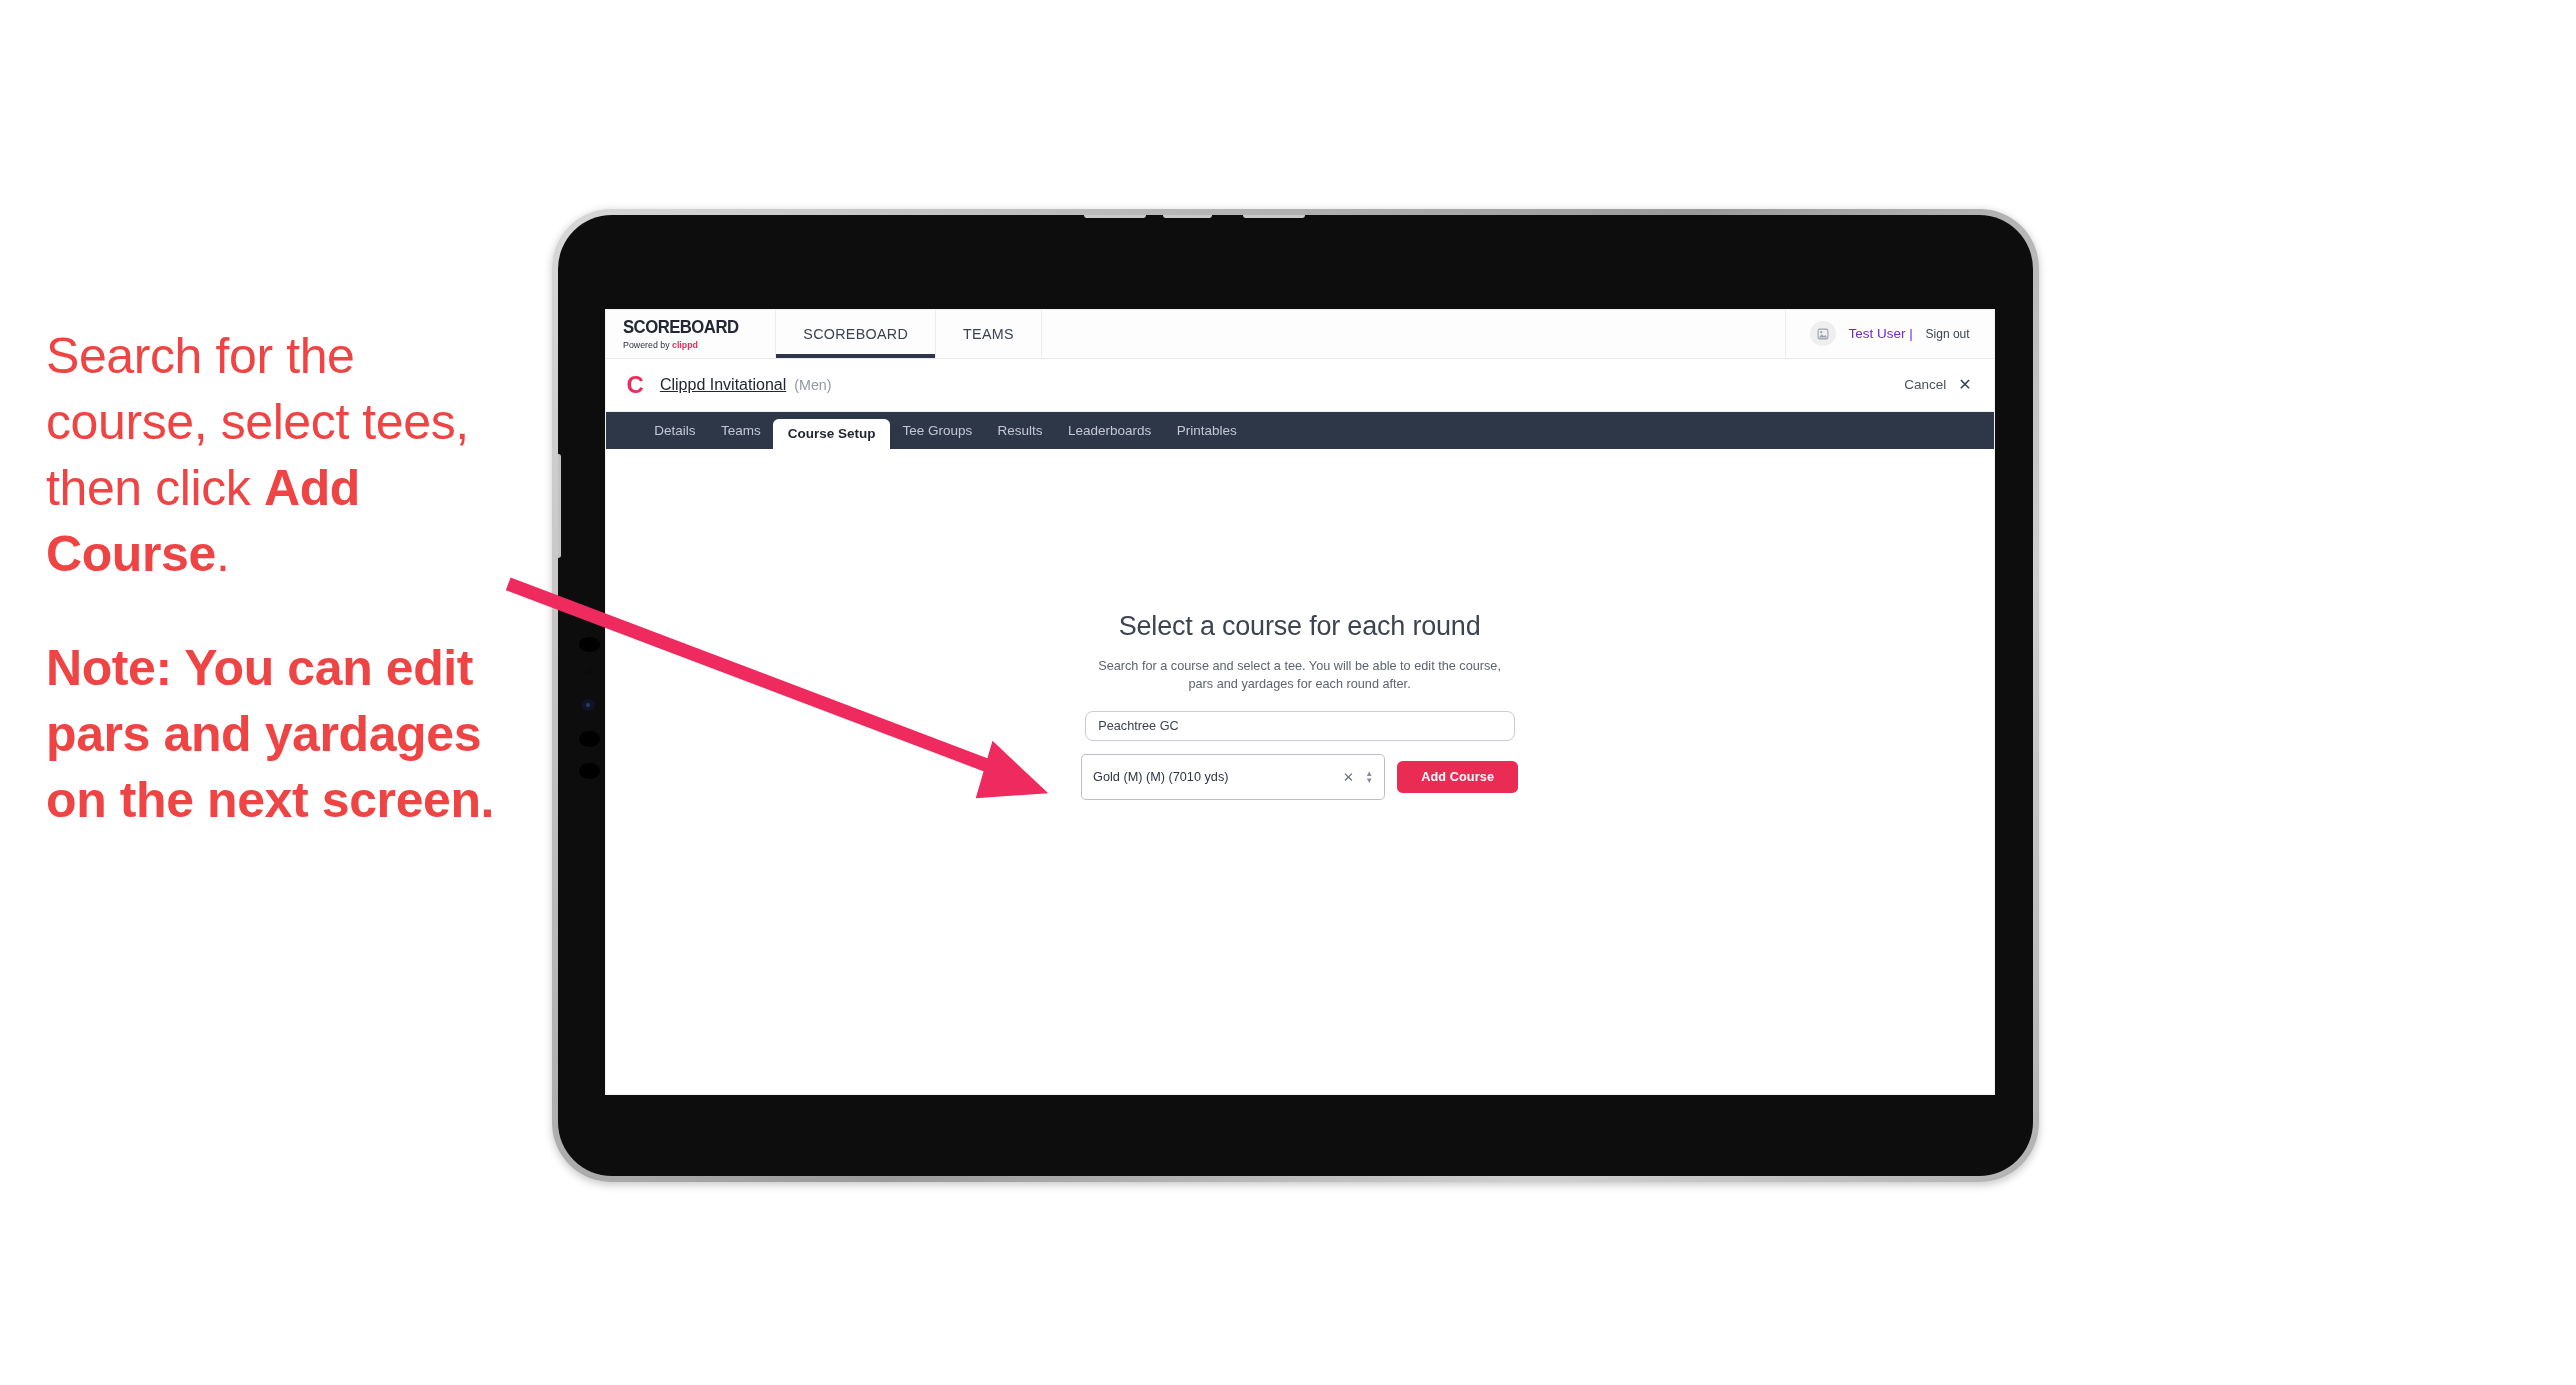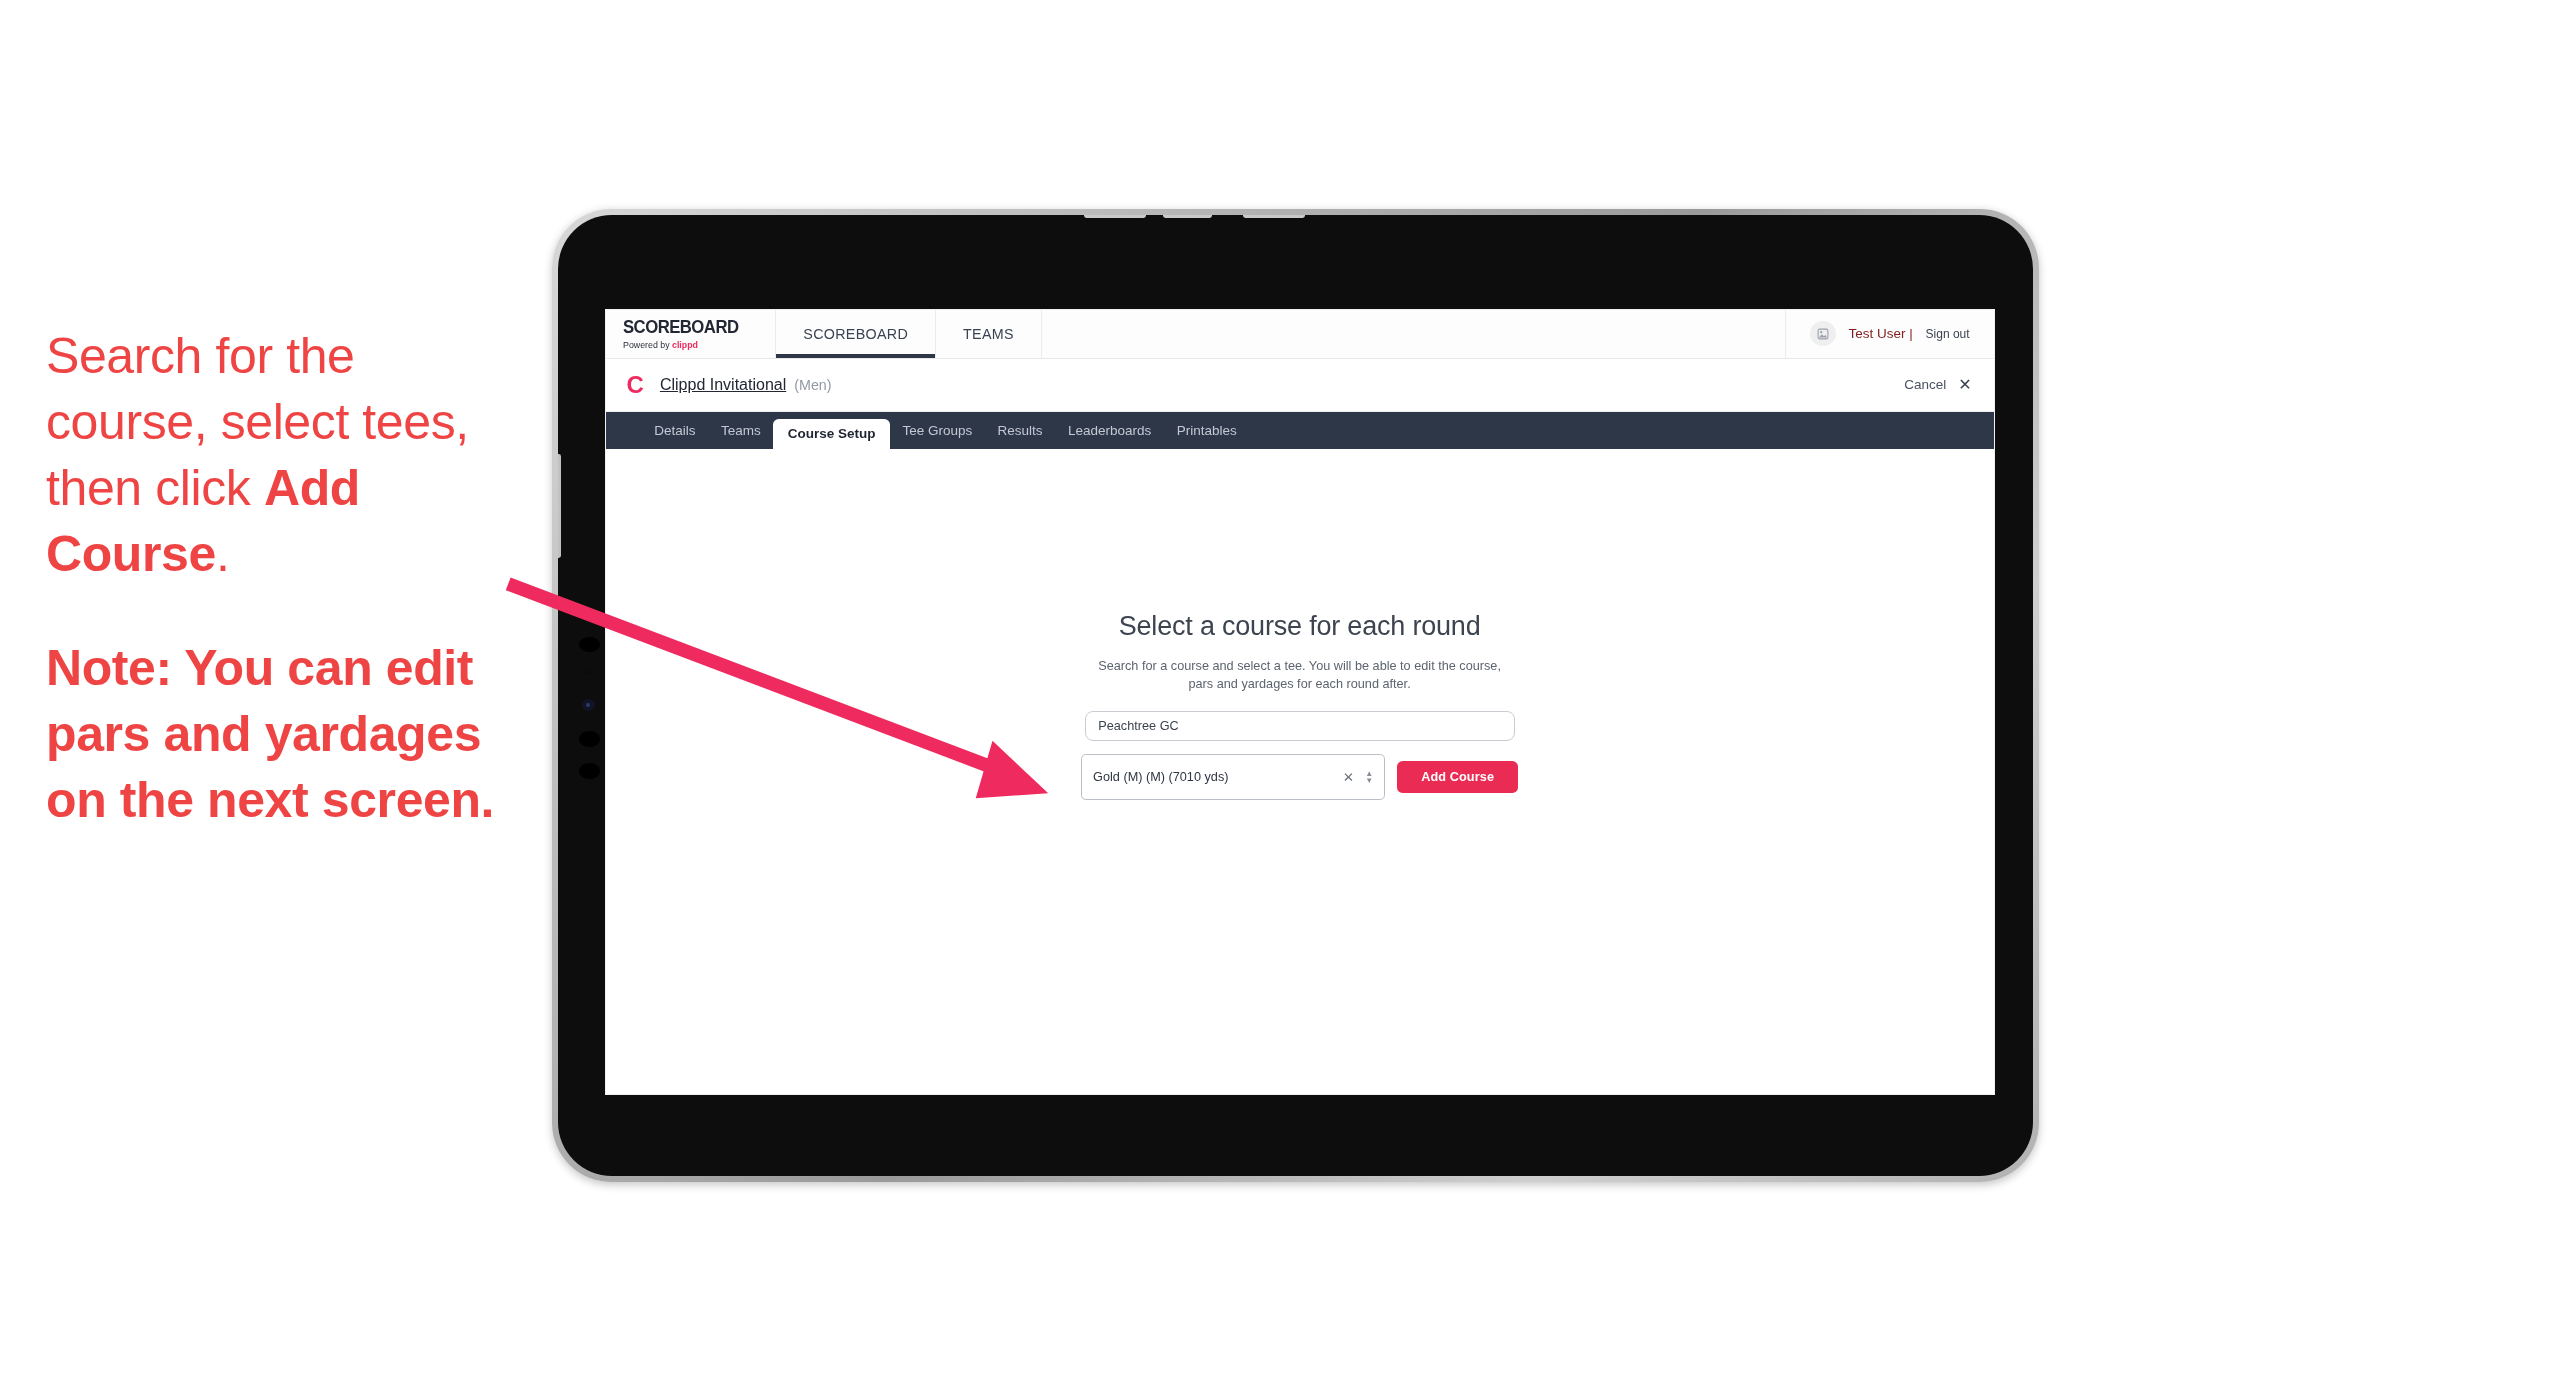--- a/index.html
+++ b/index.html
@@ -99,21 +99,21 @@
   }
   .appbar-spacer { flex: 1; border-right: 0.8px solid #ececef; }
   .user-zone {
     display: flex; align-items: center; gap: 12.7px; padding: 0 24px;
   }
   .avatar {
     width: 25.5px; height: 25.5px; border-radius: 50%;
     background: #efefef; display: flex; align-items: center; justify-content: center;
     color: #9aa0a8; font-size: 12px;
   }
-  .user-name { font-size: 13.5px; color: #7f1d1d; }
+  .user-name { font-size: 13.5px; color: #6d28d9; }
   .sign-out { font-size: 12px; color: #3c4350; cursor: pointer; }
 
   
   .tour-head {
     display: flex; align-items: center;
     height: 53px; background: #ffffff;
     border-bottom: 0.8px solid #eceef1;
     padding: 0 22px 0 21px;
   }
   .tour-logo {

